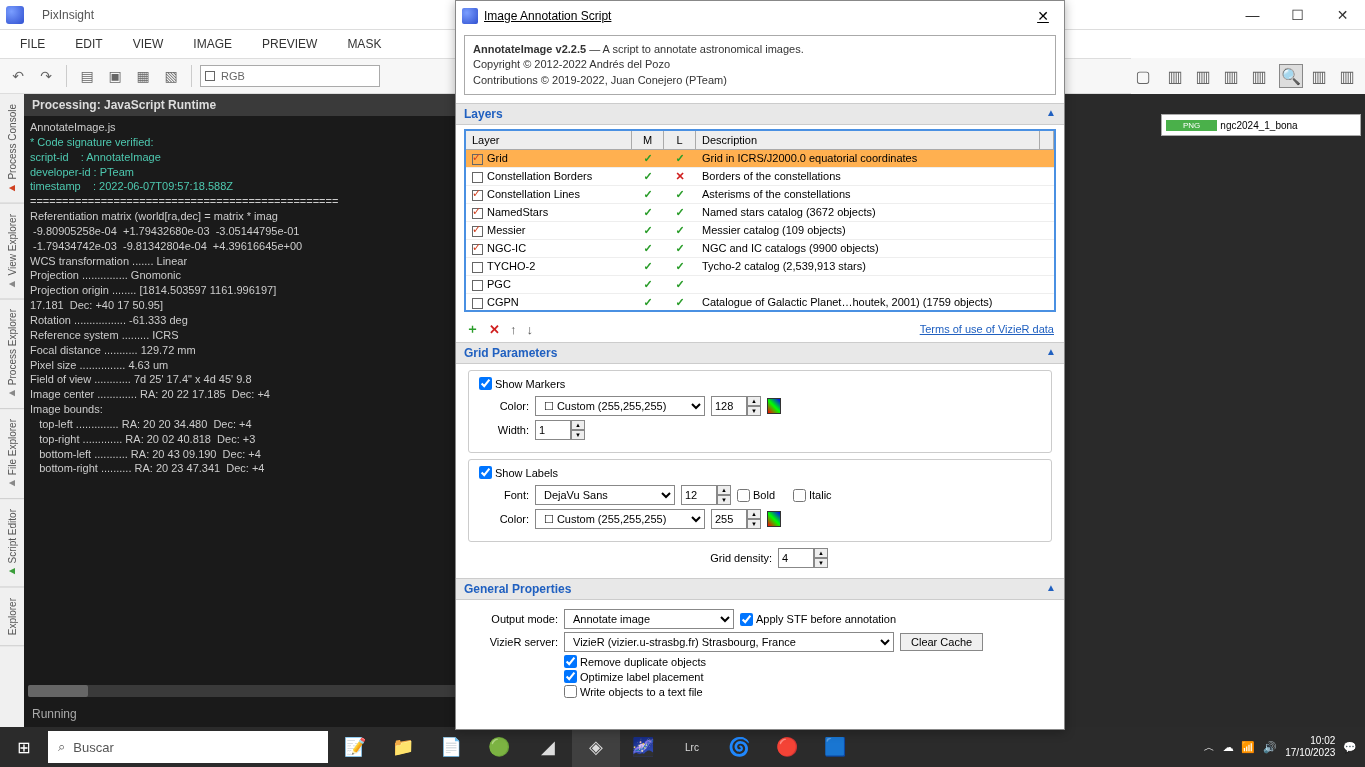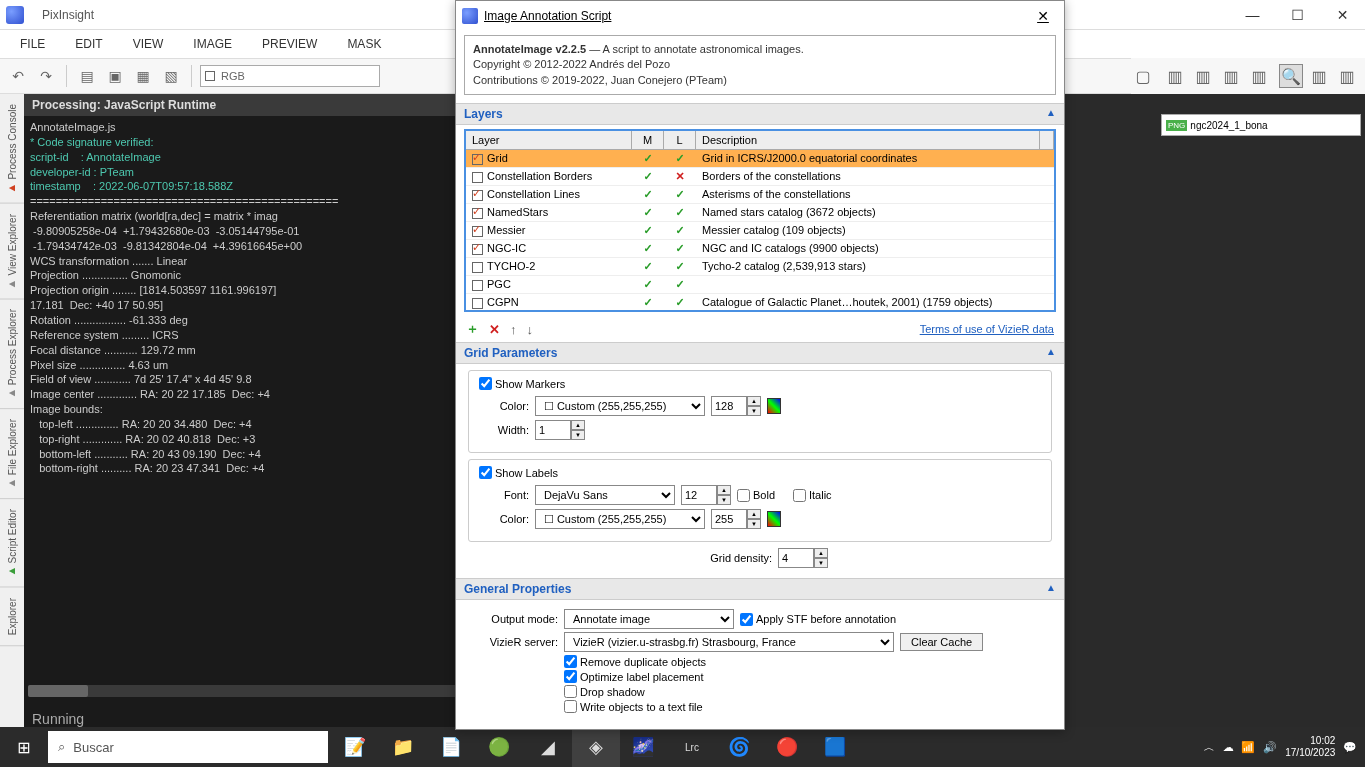--- a/index.html
+++ b/index.html
@@ -24,21 +24,21 @@
 .side-tab { writing-mode: vertical-rl; transform: rotate(180deg); padding: 10px 4px; font-size: 10px; color: #555; border-top: 1px solid #ccc; display: flex; align-items: center; gap: 4px; }
 .side-tab .tri { font-size: 8px; }
 
 .console-panel { position: absolute; left: 24px; top: 0; width: 478px; height: 100%; background: #1a1a1a; color: #ccc; font-family: "Consolas", monospace; font-size: 11px; }
 .console-header { background: #3a3a3a; padding: 4px 8px; font-size: 12px; font-weight: bold; color: #ddd; }
 .console-body { padding: 4px 6px; line-height: 1.35; }
 .console-body .cyan { color: #4ec9b0; }
 .console-body .mono { white-space: pre; }
 .console-scroll { position: absolute; bottom: 30px; left: 4px; right: 4px; height: 12px; background: #3a3a3a; border-radius: 2px; }
 .console-scroll .thumb { width: 60px; height: 100%; background: #666; border-radius: 2px; }
-.console-status { position: absolute; bottom: 0; left: 8px; font-size: 14px; color: #aaa; }
+.console-status { position: absolute; bottom: 6px; left: 8px; font-size: 12px; color: #aaa; }
 
 .dialog { position: absolute; left: 455px; top: 0; width: 610px; height: 730px; background: #fff; border: 1px solid #888; box-shadow: 0 2px 10px rgba(0,0,0,0.3); z-index: 100; }
 .dialog-titlebar { height: 30px; display: flex; align-items: center; padding: 0 6px; font-size: 12px; text-decoration: underline; }
 .dialog-titlebar .logo { width: 16px; height: 16px; background: radial-gradient(circle at 30% 30%, #7a9eff, #3050d0); border-radius: 2px; margin-right: 6px; }
 .dialog-titlebar .t { flex: 1; }
 .dialog-titlebar .x { width: 30px; text-align: center; font-size: 14px; cursor: pointer; }
 .dialog-desc { margin: 4px 8px 8px; border: 1px solid #aaa; padding: 6px 8px; font-size: 11px; color: #333; line-height: 1.4; }
 .section-header { background: #e8e8e8; padding: 3px 8px; font-size: 12px; font-weight: bold; color: #2060c0; display: flex; justify-content: space-between; border-top: 1px solid #ccc; border-bottom: 1px solid #ccc; }
 .section-header .arrow { color: #2060c0; font-size: 10px; }
 
@@ -79,21 +79,21 @@
 .checkbox-inline input { width: 13px; height: 13px; }
 
 .general-body { padding: 6px 12px; font-size: 11px; }
 .general-body .row { display: flex; align-items: center; gap: 6px; margin: 3px 0; }
 .general-body .row .lbl { width: 90px; text-align: right; }
 .general-body .opts { margin-left: 96px; }
 .btn { border: 1px solid #888; background: #f0f0f0; padding: 2px 10px; font-size: 11px; cursor: pointer; }
 
 .right-panel { position: absolute; right: 0; top: 94px; width: 230px; height: 600px; }
 .img-tile { position: absolute; right: 4px; top: 20px; width: 200px; height: 22px; background: #fff; border: 1px solid #aaa; font-size: 10px; display: flex; align-items: center; gap: 3px; padding: 0 4px; }
-.img-tile .tag { background: #4ab04a; color: #fff; font-size: 8px; padding: 1px 2px; }
+.img-tile .tag { background: #4ab04a; color: #fff; font-size: 8px; padding: 1px 17px; }
 
 .taskbar { position: absolute; bottom: 0; left: 0; right: 0; height: 40px; background: #2b2b2b; display: flex; align-items: center; }
 .taskbar .start { width: 48px; height: 100%; display: flex; align-items: center; justify-content: center; color: #fff; }
 .taskbar .search { width: 280px; height: 32px; background: #fff; display: flex; align-items: center; gap: 8px; padding: 0 10px; font-size: 13px; color: #555; }
 .taskbar .apps { display: flex; height: 100%; margin-left: 4px; }
 .taskbar .apps div { width: 48px; display: flex; align-items: center; justify-content: center; font-size: 18px; color: #ddd; }
 .taskbar .tray { margin-left: auto; display: flex; align-items: center; gap: 8px; color: #fff; font-size: 11px; padding-right: 8px; }
 .taskbar .tray .clock { text-align: right; line-height: 1.2; font-size: 10px; }
 
 .right-tools { position: absolute; right: 0; top: 58px; height: 36px; display: flex; align-items: center; gap: 4px; padding-right: 6px; background: #f7f7f7; }
@@ -418,24 +418,20 @@
       <div><label class="checkbox-inline">
             <input type="checkbox" checked="" style="">
             <span>Remove duplicate objects</span>
           </label></div>
       <div><label class="checkbox-inline">
             <input type="checkbox" checked="" style="">
             <span>Optimize label placement</span>
           </label></div>
       <div><label class="checkbox-inline">
             <input type="checkbox" style="">
-            <span>Drop shadow</span>
-          </label></div>
-      <div><label class="checkbox-inline">
-            <input type="checkbox" style="">
             <span>Write objects to a text file</span>
           </label></div>
     </div>
   </div>
 </div>
 
 <div class="taskbar">
   <div class="start">⊞</div>
   <div class="search">
     <span>⌕</span>

